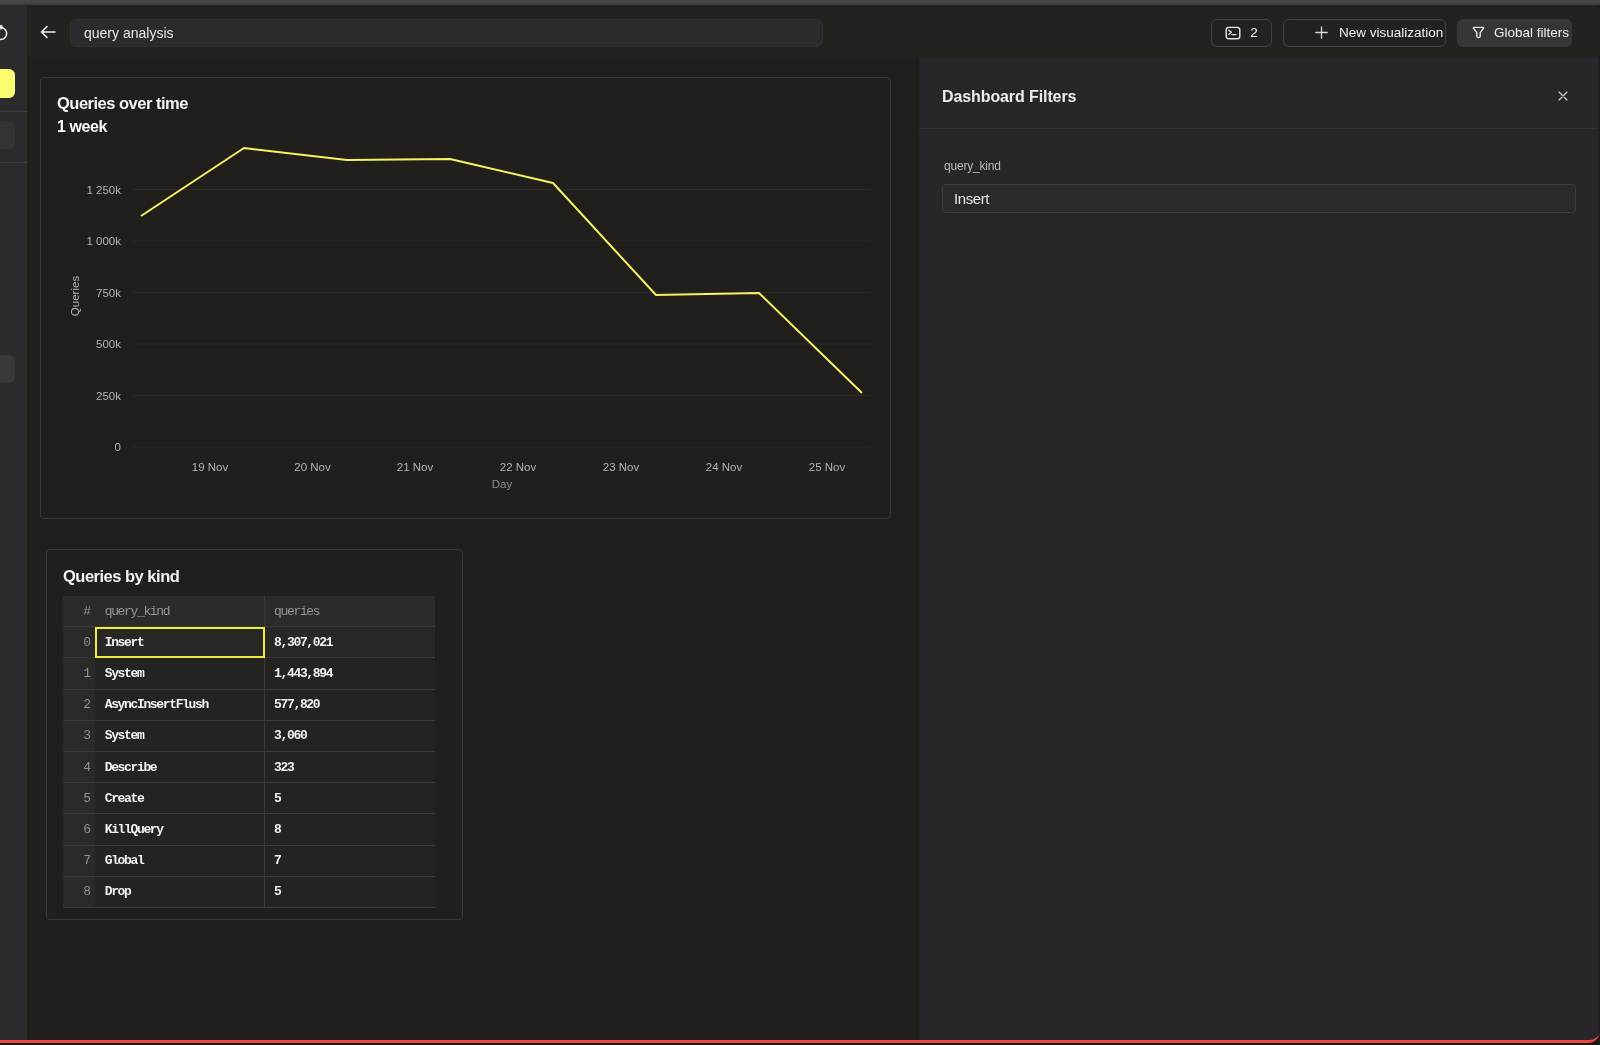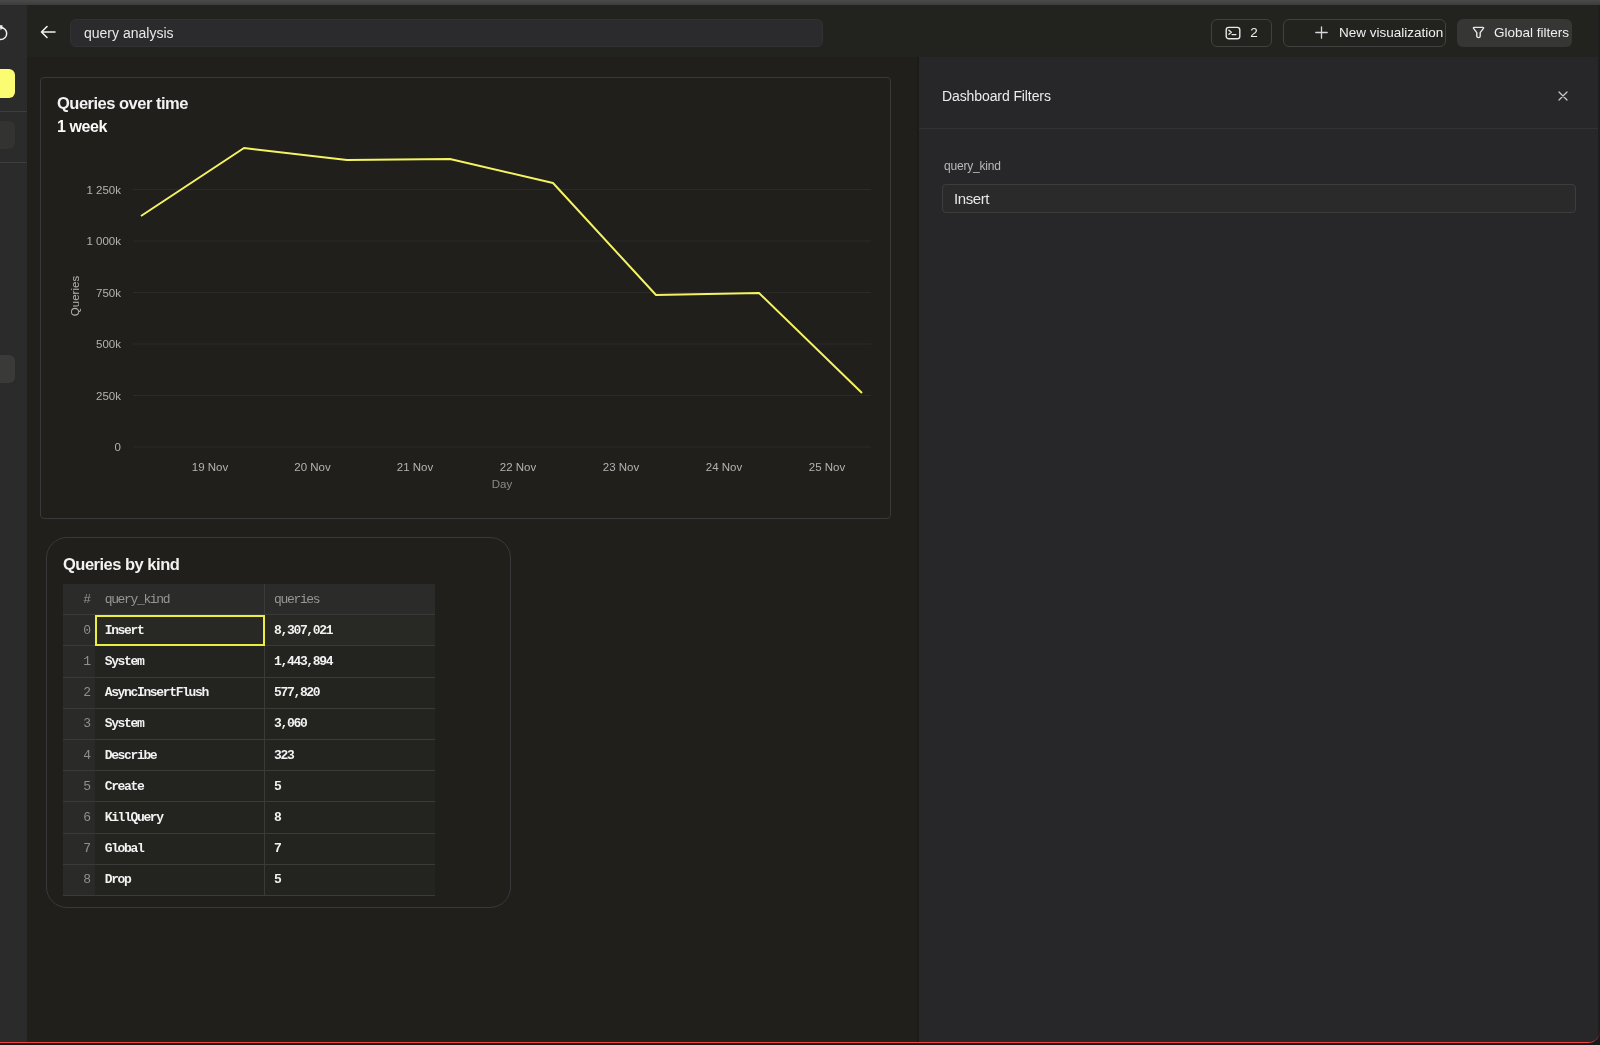--- a/index.html
+++ b/index.html
@@ -1,19 +1,19 @@
 <!DOCTYPE html>
 <html><head>
 <meta charset="utf-8">
 <style>
   * { margin:0; padding:0; box-sizing:border-box; }
   html,body { width:1600px; height:1045px; background:#191919; overflow:hidden;
     font-family:"Liberation Sans", sans-serif; }
   #app { position:absolute; left:0; top:0; width:1600px; height:1043px;
-    border-radius:0 0 12px 0; overflow:hidden; border-bottom:1px solid #ef4444; }
+    border-radius:0 0 12px 0; overflow:hidden; border-bottom:3px solid #ef4444; }
   #topstrip { position:absolute; left:0; top:0; width:1600px; height:5px; background:linear-gradient(#4a4a4a,#3c3c3c); }
   #rightedge { position:absolute; right:0; top:5px; width:2px; height:1038px; background:#1e1e1e; z-index:5; }
   #sidebar { position:absolute; left:0; top:5px; width:27px; height:1038px; background:#2b2b2b; }
   #sidebar .divider { position:absolute; left:0; width:27px; height:1px; background:#3d3d3d; }
   #topbar { position:absolute; left:27px; top:5px; width:1573px; height:52px; background:#22221f; }
   #main { position:absolute; left:27px; top:57px; width:892px; height:986px; background:#201f1c; }
   #panel { position:absolute; left:919px; top:57px; width:681px; height:986px; background:#272729; }
   .card { position:absolute; border:1px solid #39393b; border-radius:4px; }
   .cardtitle { color:#f2f2f2; font-size:16.5px; font-weight:700; letter-spacing:-0.5px; }
   #searchinput { position:absolute; left:43px; top:13.5px; width:753px; height:28px;
@@ -113,21 +113,21 @@
           <text x="477" y="393">22 Nov</text>
           <text x="580" y="393">23 Nov</text>
           <text x="683" y="393">24 Nov</text>
           <text x="786" y="393">25 Nov</text>
         </g>
         <text x="461" y="410" fill="#8b8b88" font-size="11.5" text-anchor="middle">Day</text>
         <text x="38" y="218" fill="#b3b3b3" font-size="11.5" text-anchor="middle" transform="rotate(-90 38 218)">Queries</text>
       </svg>
     </div>
 
-    <div class="card" style="left:19px; top:480px; width:465px; height:371px;border-radius:21px;">
+    <div class="card" style="left:19px; top:492px; width:417px; height:371px;">
       <div class="cardtitle" style="position:absolute;left:16px;top:17px;">Queries by kind</div>
       <div id="tbl" class="mono">
         <div class="trow thead">
           <div class="c0" style="color:#969696;">#</div>
           <div class="c1" style="color:#969696;font-weight:400;">query_kind</div>
           <div class="c2" style="color:#969696;font-weight:400;">queries</div>
         </div>
         <div class="trow sel">
           <div class="c0">0</div>
           <div class="c1 selcell">Insert</div>
@@ -174,21 +174,21 @@
             <div class="c2">5</div>
           </div>
       </div>
     </div>
   </div>
 
   <div style="position:absolute;left:917px;top:57px;width:2px;height:986px;background:#1b1b1a;z-index:3;"></div>
 
   <div id="panel">
     <div style="position:absolute;left:0;top:0;width:681px;height:72px;border-bottom:1px solid #323234;">
-      <div style="position:absolute;left:23px;top:31px;color:#ececec;font-size:14px;font-weight:400;letter-spacing:-0.1px;">Dashboard Filters</div>
+      <div style="position:absolute;left:23px;top:31px;color:#ececec;font-size:16px;font-weight:700;letter-spacing:-0.1px;">Dashboard Filters</div>
       <svg width="12" height="12" viewBox="0 0 12 12" style="position:absolute;left:638px;top:33px;" stroke="#cccccc" stroke-width="1.2" stroke-linecap="round">
         <path d="M2 2 L 10 10 M10 2 L 2 10"></path>
       </svg>
     </div>
     <div style="position:absolute;left:25px;top:102px;color:#b9b9b9;font-size:12px;letter-spacing:-0.2px;">query_kind</div>
     <div style="position:absolute;left:23px;top:127px;width:634px;height:29px;background:#2a2a2a;border:1px solid #3d3d3d;border-radius:4px;color:#e6e6e6;font-size:15px;letter-spacing:-0.4px;line-height:27px;padding-left:11px;">Insert</div>
   </div>
 </div>
 
 </body></html>

